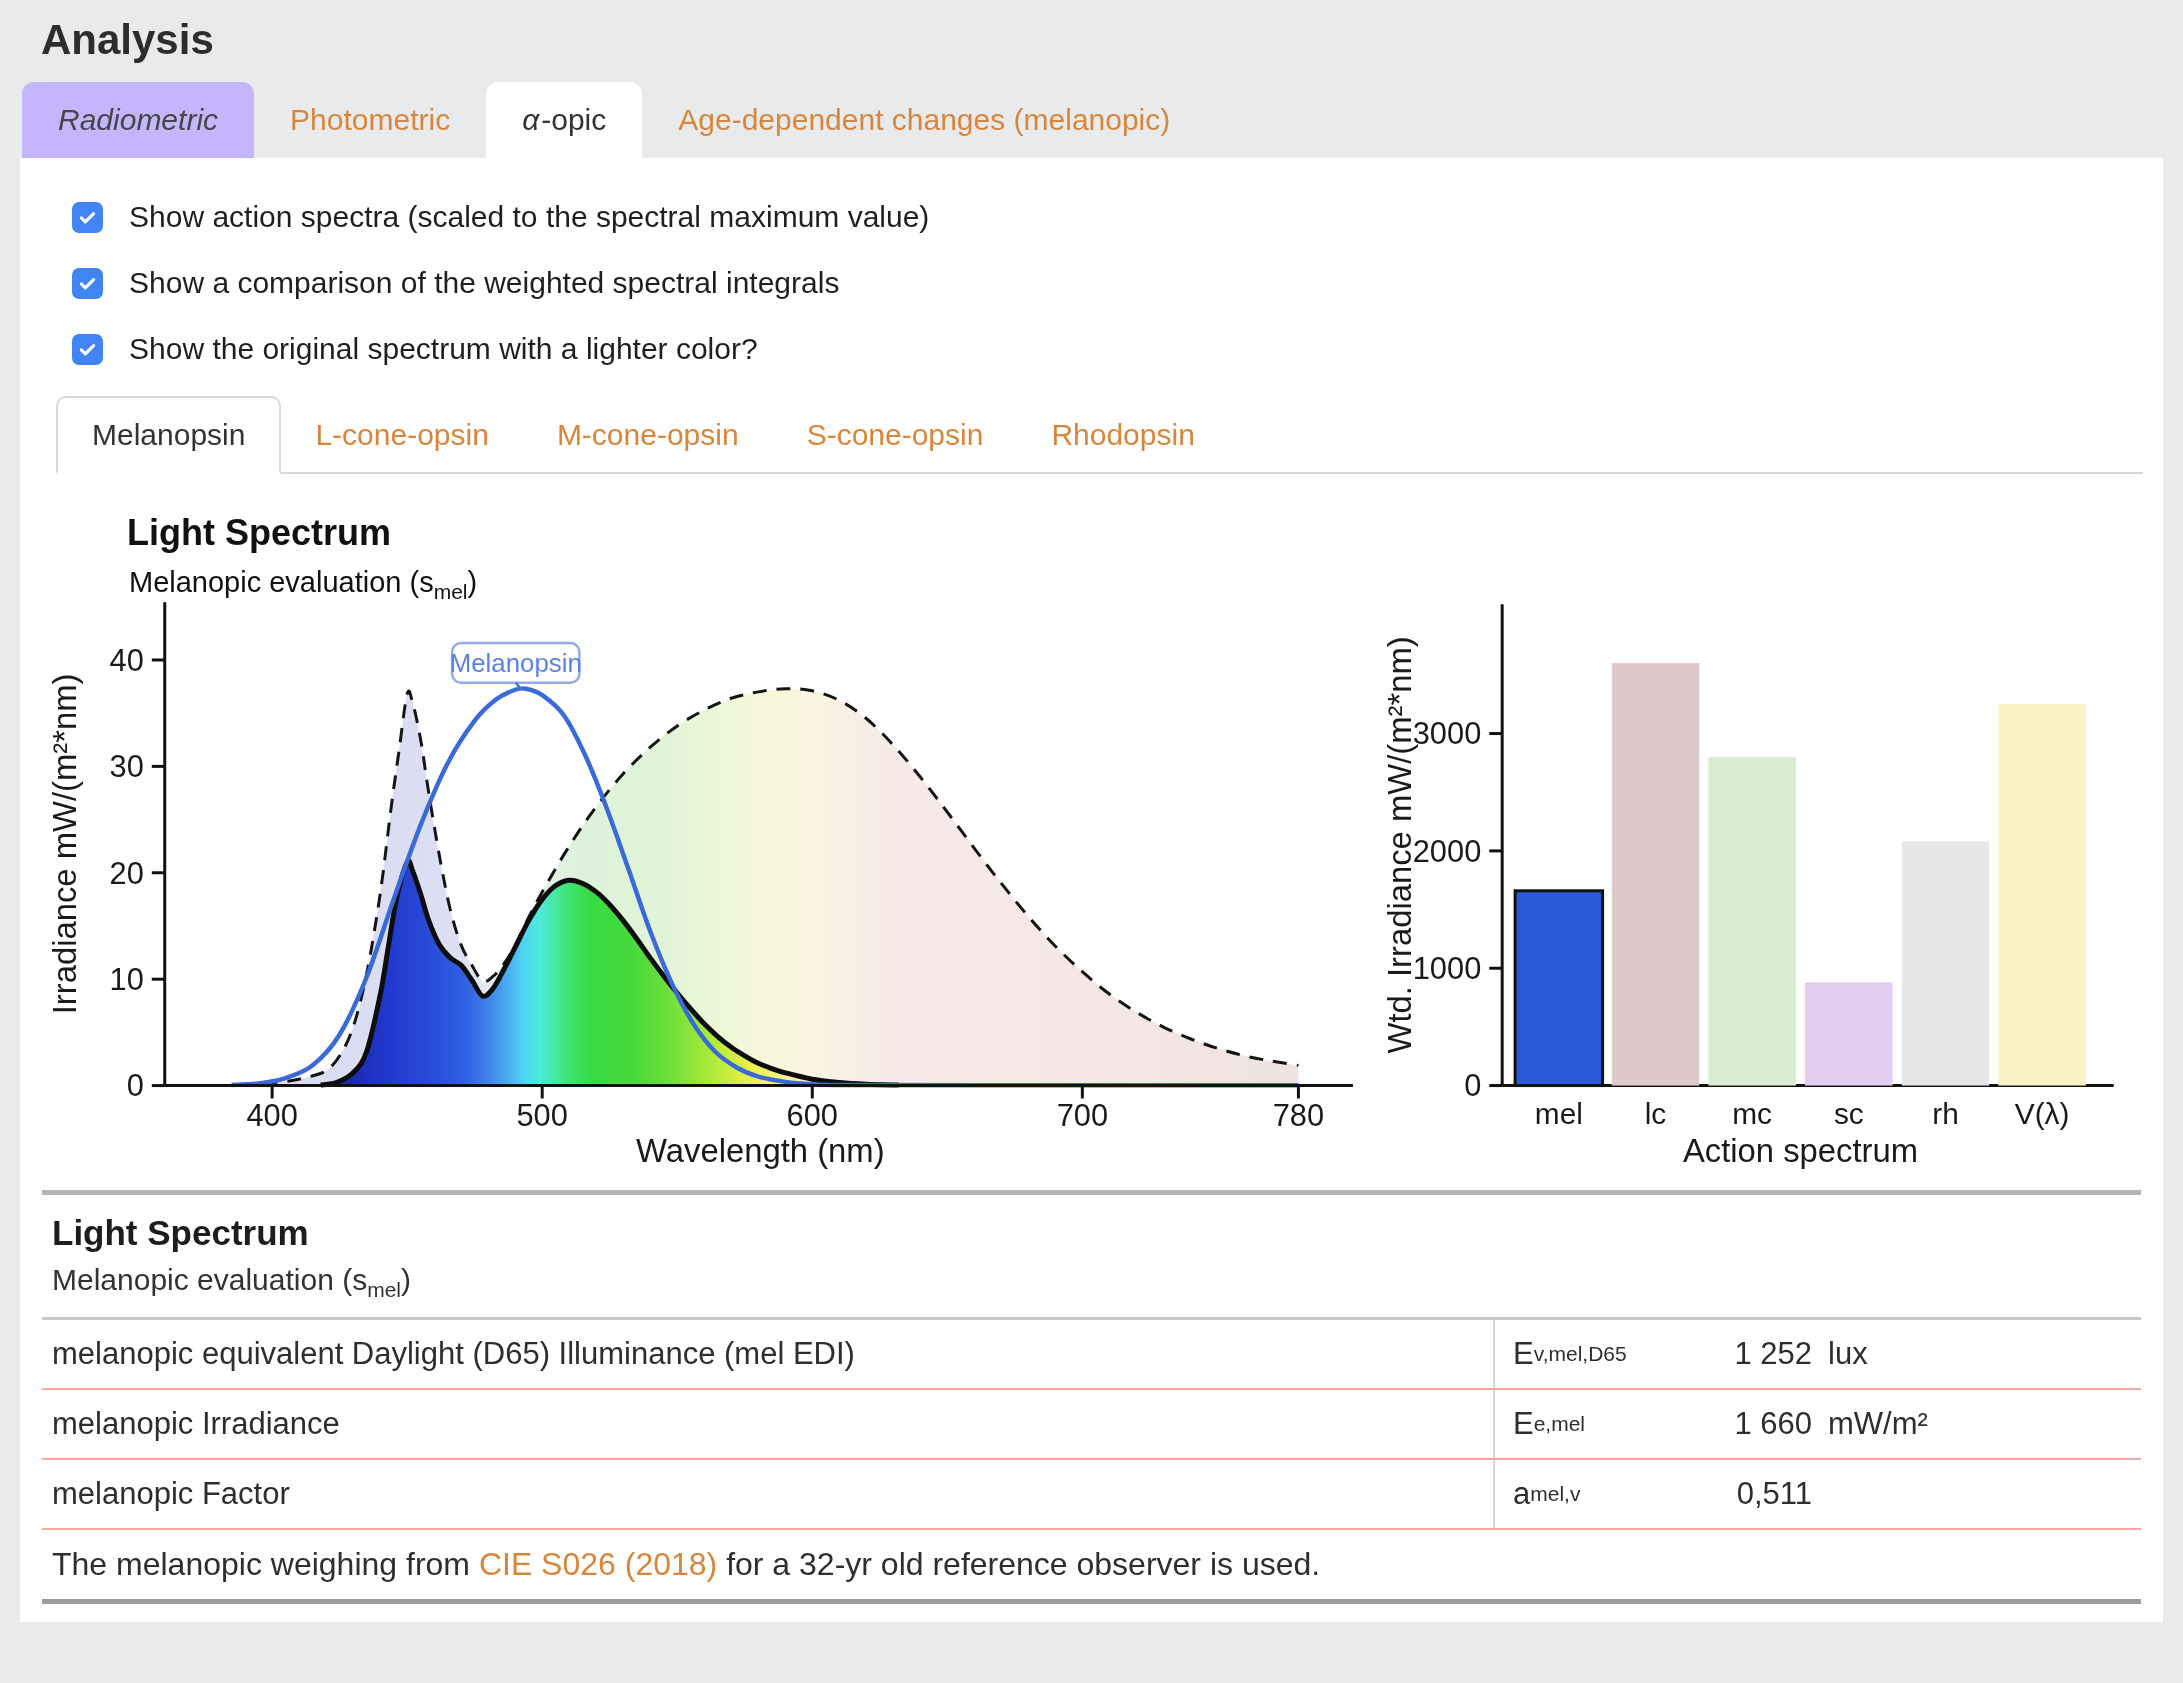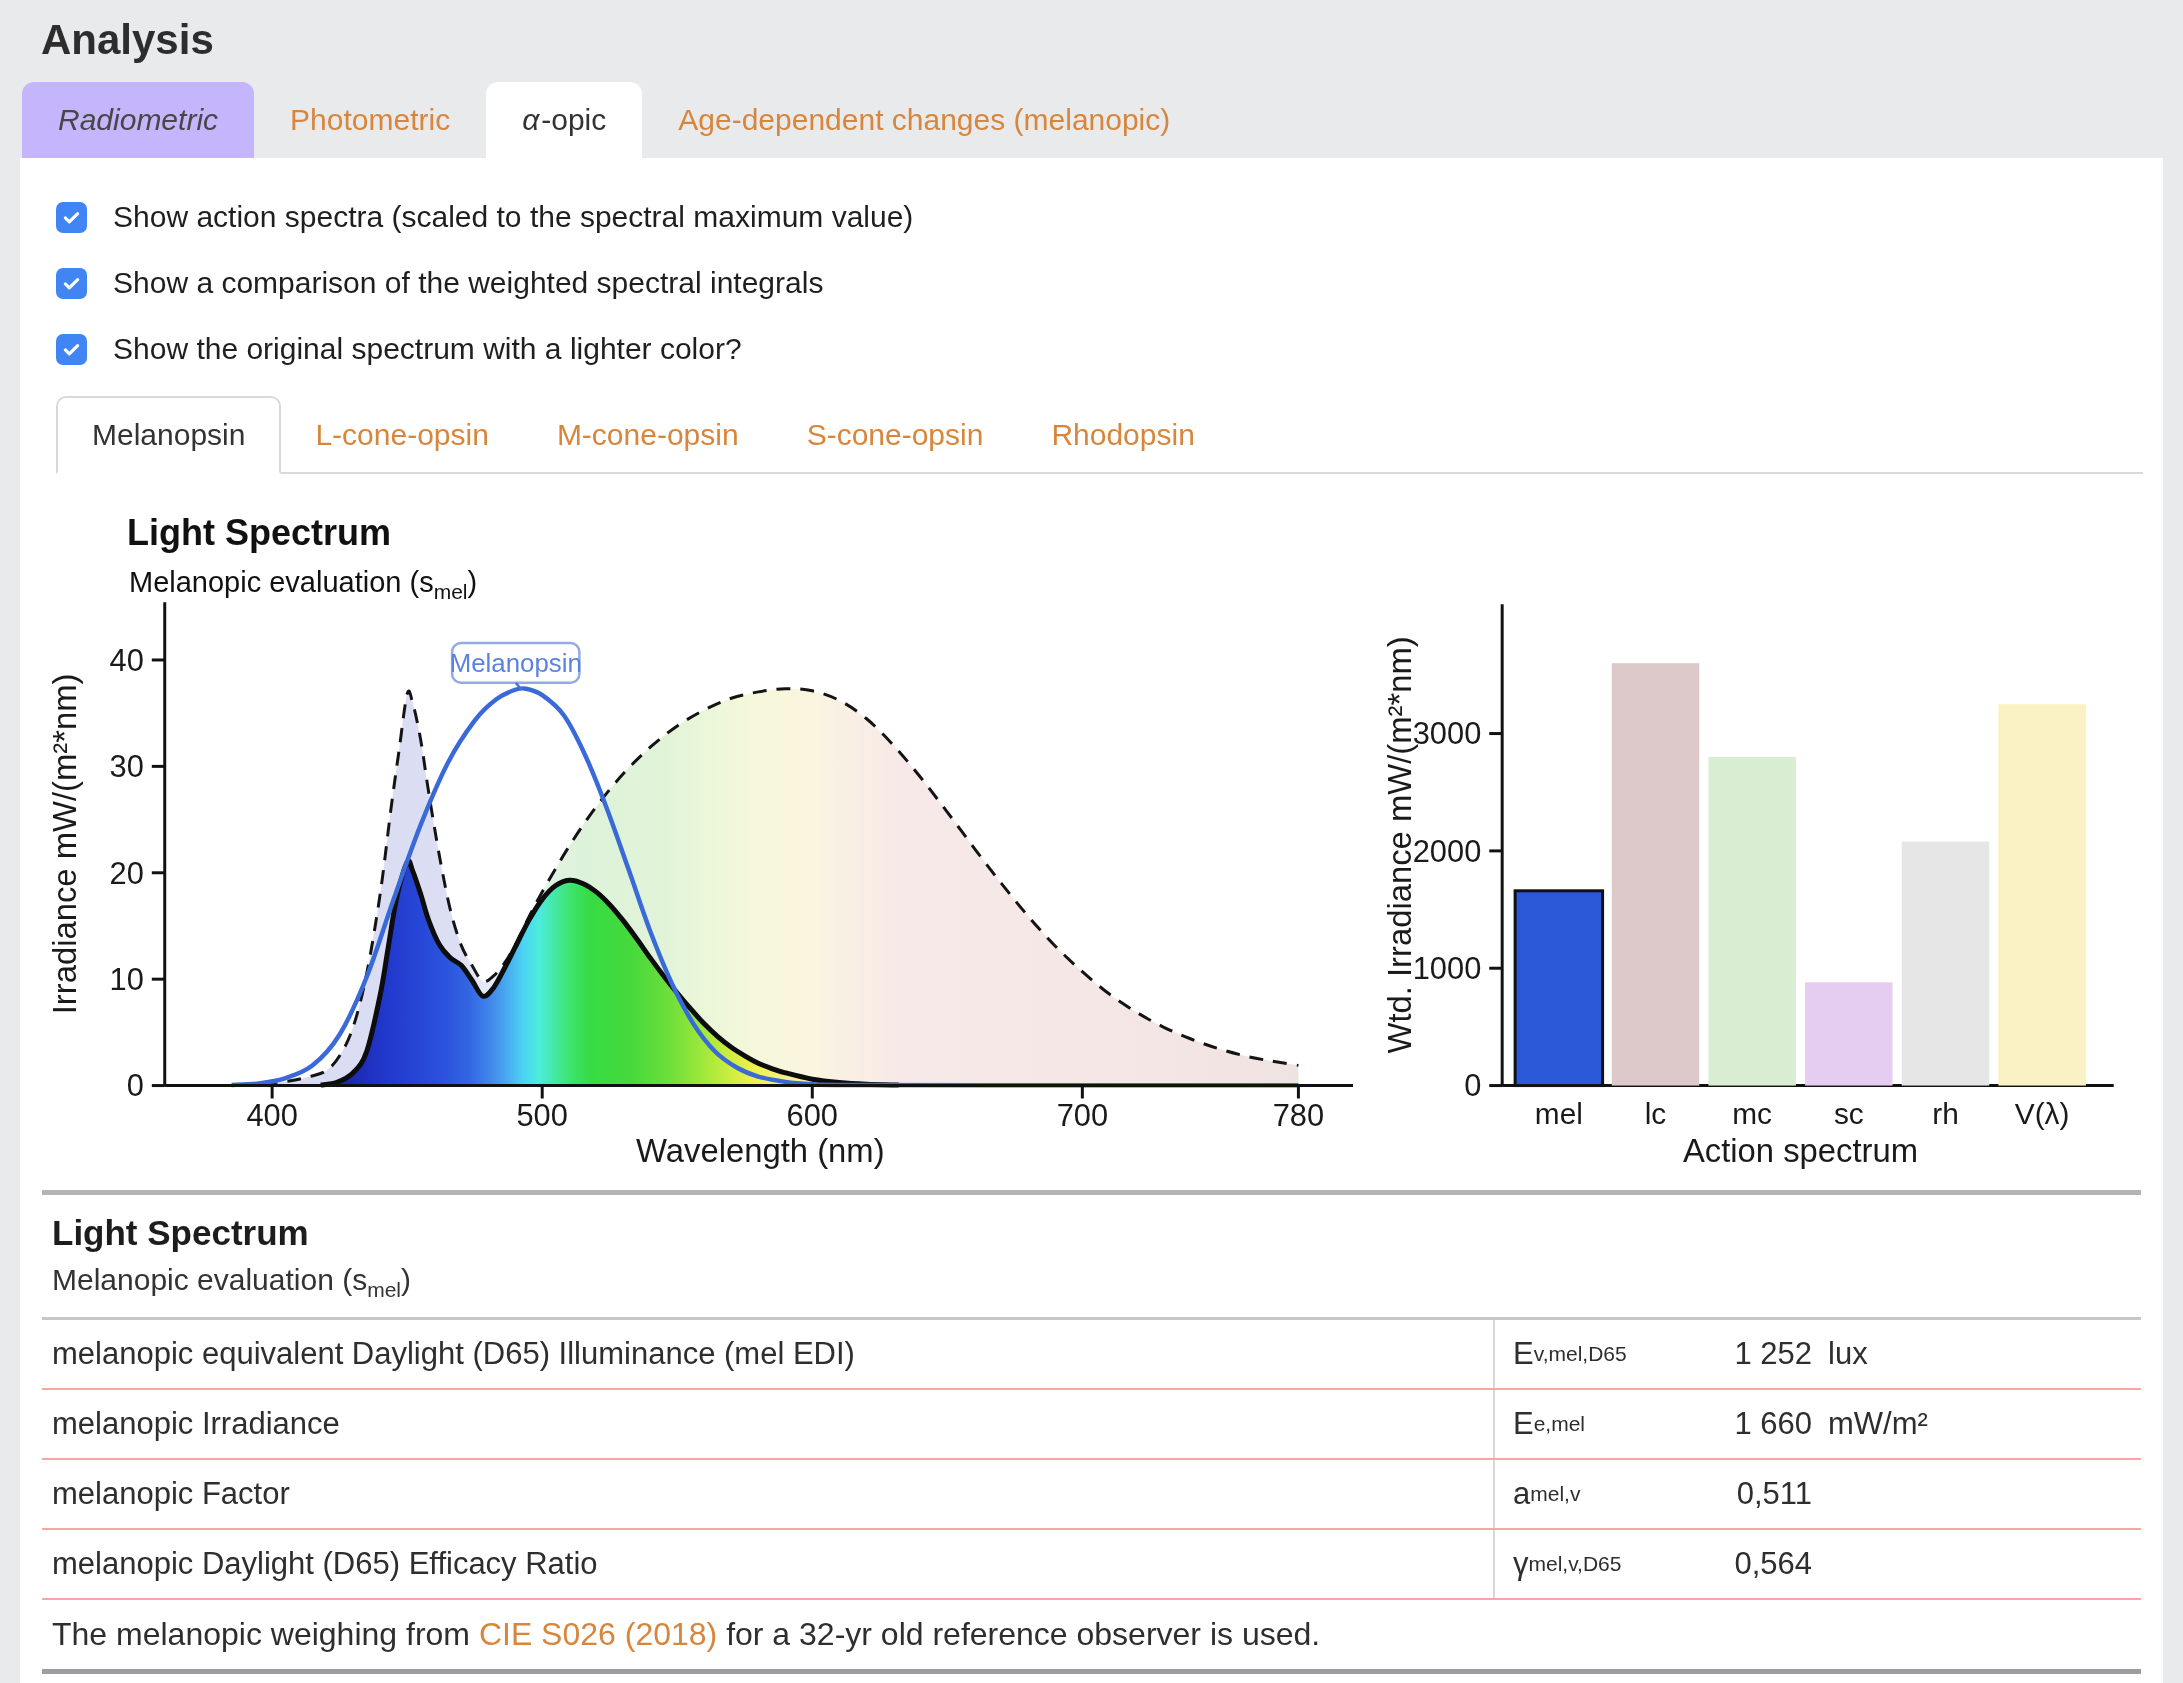--- a/index.html
+++ b/index.html
@@ -15,21 +15,21 @@
   .tabbar { display:flex; align-items:stretch; margin-left:22px; height:76px; }
   .tab { display:flex; align-items:center; padding:0 36px; font-size:30px; cursor:pointer;
          border-radius:12px 12px 0 0; white-space:nowrap; }
   .tab-muted  { background:#c4b5fd; color:#474747;font-style:italic; }
   .tab-link   { color:#d7863c; }
   .tab-active { background:#ffffff; color:#333; }
   .alpha { font-style:italic; padding-right:2px; }
   
   .card { margin:0 20px; background:#fff; padding-bottom:18px; }
   
-  .cbx-section { padding:26px 0 0 36px; }
+  .cbx-section { padding:26px 0 0 52px; }
   .cbx-row { display:flex; align-items:center; height:66px; cursor:pointer; }
   .cbx-box { width:31px; height:31px; border-radius:7px; background:#4184f3; flex:0 0 31px;
              display:flex; align-items:center; justify-content:center; }
   .cbx-box svg { width:21px; height:21px; }
   .cbx-label { font-size:30px; color:#1f1f1f; margin-left:26px; }
   
   .subtabs { display:flex; align-items:flex-end; margin:14px 20px 0 36px;
              border-bottom:2px solid #d9d9d9; }
   .subtab { font-size:30px; padding:20px 34px; cursor:pointer; white-space:nowrap; }
   .subtab-active { background:#fff; color:#333; border:2px solid #d9d9d9; border-bottom:2px solid #fff;
@@ -240,29 +240,20 @@
       </div>
       <div class="trow">
         <div class="tcell-label">melanopic Factor</div>
         <div class="tcell-sym sym">
             <span>a</span>
             <sub>mel,v</sub>
           </div>
         <div class="tcell-val">0,511</div>
         <div class="tcell-unit"></div>
       </div>
-      <div class="trow">
-        <div class="tcell-label">melanopic Daylight (D65) Efficacy Ratio</div>
-        <div class="tcell-sym sym">
-            <span>γ</span>
-            <sub>mel,v,D65</sub>
-          </div>
-        <div class="tcell-val">0,564</div>
-        <div class="tcell-unit"></div>
-      </div>
 
       <div class="tfoot">
         <span>The melanopic weighing from </span><span class="link">CIE S026 (2018)</span><span> for a 32-yr old reference observer is used.</span>
       </div>
     </div>
 
     <div class="div-bottom"></div>
   </div>
 </div>
 

